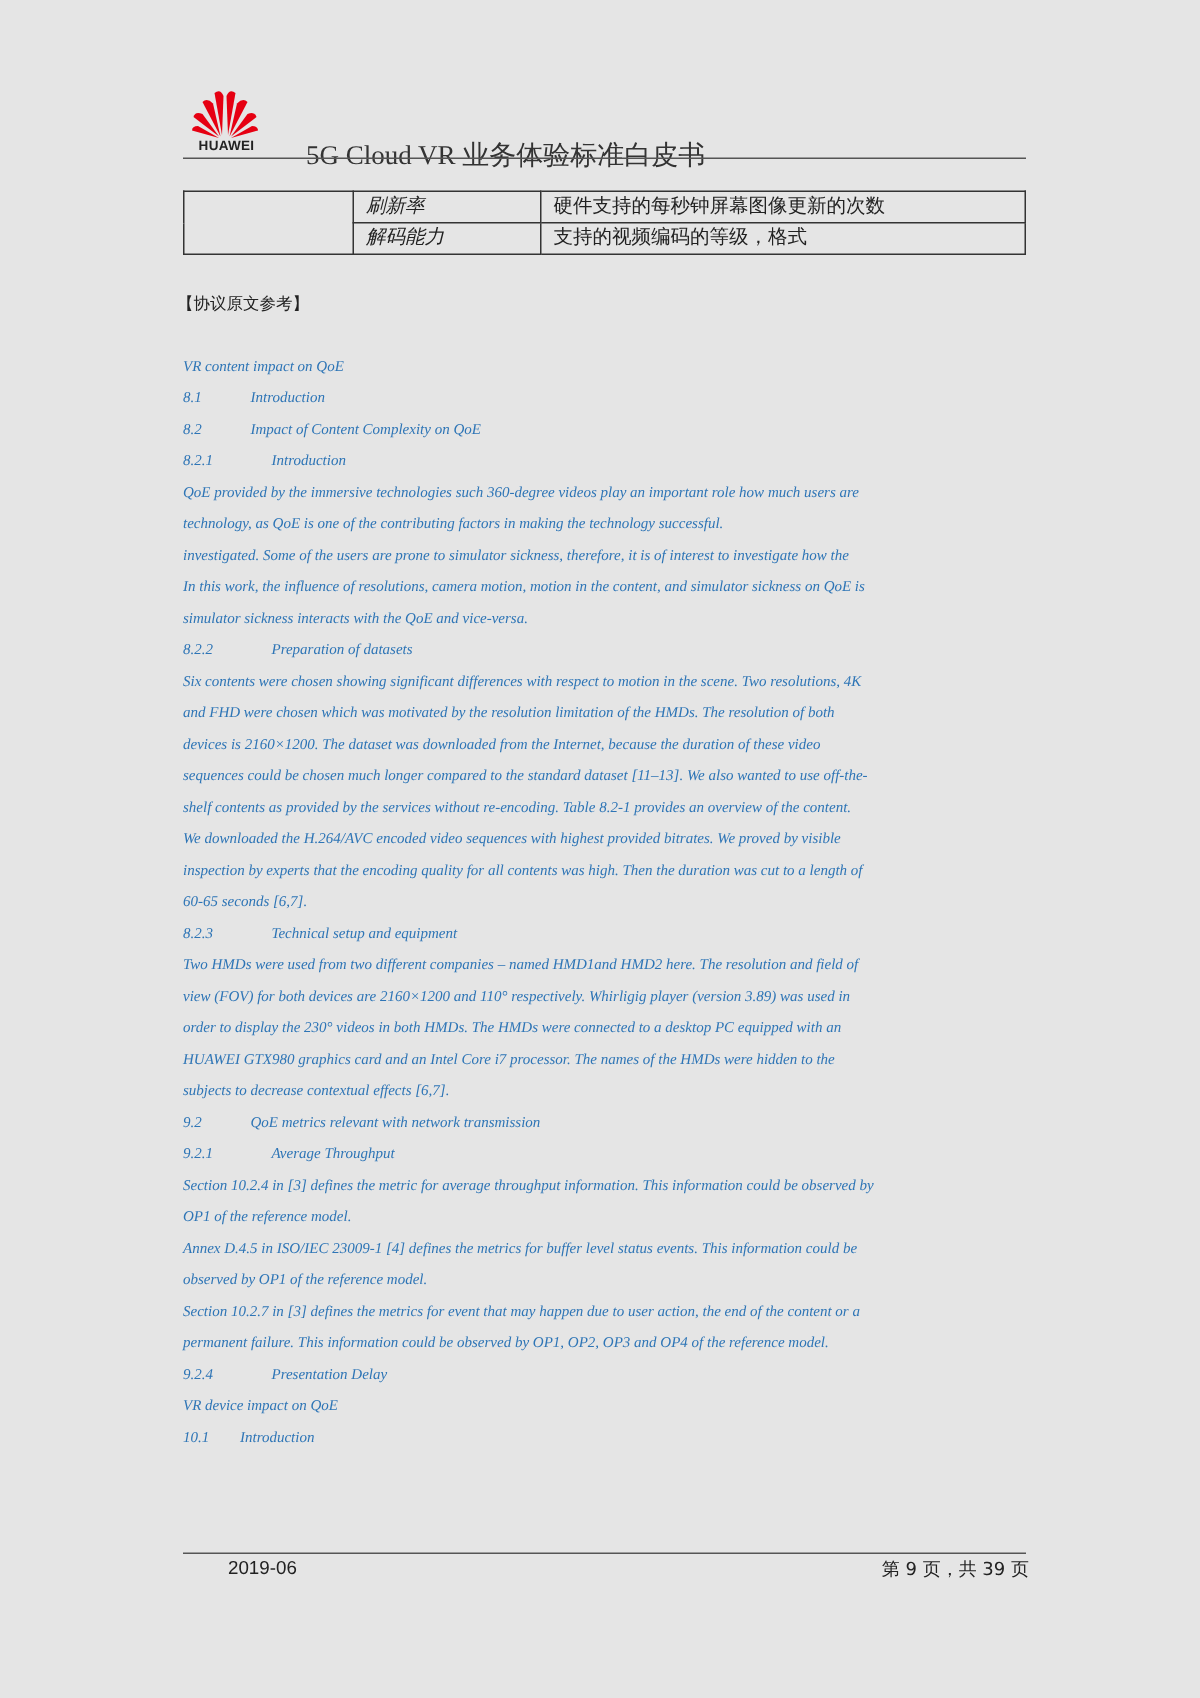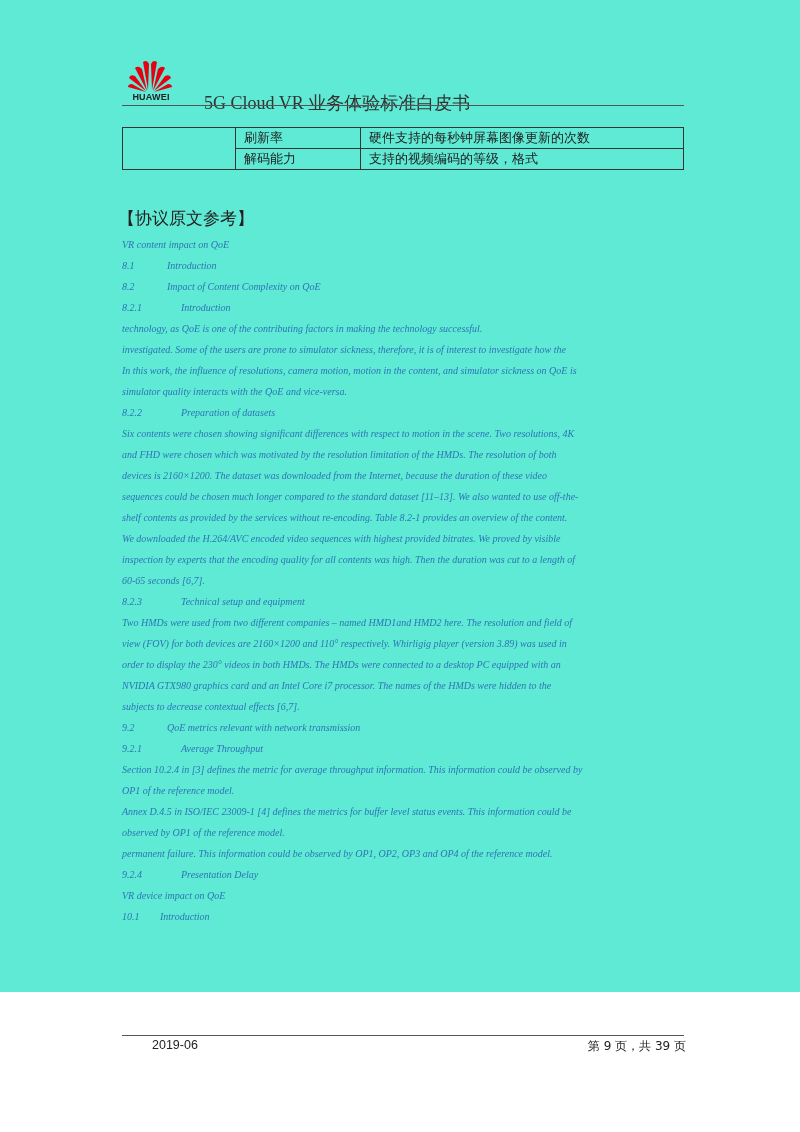--- a/index.html
+++ b/index.html
@@ -1,33 +1,33 @@
 <!DOCTYPE html>
 <html><head>
   <meta charset="utf-8">
   <style>
     html, body { margin: 0; padding: 0; background: #ffffff; }
     body { width: 800px; height: 1132px; position: relative; overflow: hidden; font-family: "Liberation Serif", serif; }
-    .page { position: absolute; left: 0; top: 0; width: 800px; height: 992px; background: #5eead4; }
+    .page { position: absolute; left: 0; top: 0; width: 800px; height: 1132px; background: #e5e5e5; }
 
     
     .logo { position: absolute; left: 126px; top: 58px; width: 48px; height: 48px; }
     .logo svg { display: block; }
     .logo-text { position: absolute; left: 126px; top: 92px; width: 50px; text-align: center; font-family: "Liberation Sans", sans-serif; font-weight: bold; font-size: 9px; color: #222; letter-spacing: 0.2px; }
     .header-title { position: absolute; left: 204px; top: 91px; font-family: "Liberation Serif", serif; font-size: 18px; color: #333; }
     .header-rule { position: absolute; left: 122px; top: 105px; width: 562px; height: 1px; background: #555; }
 
     
     .spec-table { position: absolute; left: 122px; top: 127px; width: 562px; border-collapse: collapse; font-family: "DejaVu Sans", sans-serif; font-size: 13px; color: #222; }
     .spec-table td { border: 1px solid #333; height: 20px; padding: 0 8px; vertical-align: middle; line-height: 20px; }
     .spec-table td.c0 { width: 96px; }
-    .spec-table td.c1 { width: 108px; }
+    .spec-table td.c1 { width: 108px; font-style: italic; }
 
     
-    .section-head { position: absolute; left: 118px; top: 207px; font-family: "DejaVu Sans", sans-serif; font-size: 17px; color: #222; }
+    .section-head { position: absolute; left: 118px; top: 195px; font-family: "DejaVu Sans", sans-serif; font-size: 11px; color: #222; }
 
     
     .content { position: absolute; left: 122px; top: 234px; width: 566px; font-family: "Liberation Serif", serif; font-style: italic; font-size: 10px; color: #2E75B6; line-height: 21px; }
     .content .line { white-space: nowrap; height: 21px; }
     .num { display: inline-block; }
     .n1 { width: 45px; font-style: italic; }  
     .n2 { width: 59px; }  
     .n3 { width: 38px; }  
 
     
@@ -72,45 +72,47 @@
     </tbody>
   </table>
 
   <div class="section-head">【协议原文参考】</div>
 
   <div class="content" id="content" style="color: rgb(46, 117, 182);">
       <div class="line">VR content impact on QoE</div>
       <div class="line"><span class="num n1">8.1</span><span>Introduction</span></div>
       <div class="line"><span class="num n1">8.2</span><span>Impact of Content Complexity on QoE</span></div>
       <div class="line"><span class="num n2">8.2.1</span><span>Introduction</span></div>
+      <div class="line">QoE provided by the immersive technologies such 360-degree videos play an important role how much users are</div>
       <div class="line">technology, as QoE is one of the contributing factors in making the technology successful.</div>
       <div class="line">investigated. Some of the users are prone to simulator sickness, therefore, it is of interest to investigate how the</div>
       <div class="line">In this work, the influence of resolutions, camera motion, motion in the content, and simulator sickness on QoE is</div>
-      <div class="line">simulator quality interacts with the QoE and vice-versa.</div>
+      <div class="line">simulator sickness interacts with the QoE and vice-versa.</div>
       <div class="line"><span class="num n2">8.2.2</span><span>Preparation of datasets</span></div>
       <div class="line">Six contents were chosen showing significant differences with respect to motion in the scene. Two resolutions, 4K</div>
       <div class="line">and FHD were chosen which was motivated by the resolution limitation of the HMDs. The resolution of both</div>
       <div class="line">devices is 2160×1200. The dataset was downloaded from the Internet, because the duration of these video</div>
       <div class="line">sequences could be chosen much longer compared to the standard dataset [11–13]. We also wanted to use off-the-</div>
       <div class="line">shelf contents as provided by the services without re-encoding. Table 8.2-1 provides an overview of the content.</div>
       <div class="line">We downloaded the H.264/AVC encoded video sequences with highest provided bitrates. We proved by visible</div>
       <div class="line">inspection by experts that the encoding quality for all contents was high. Then the duration was cut to a length of</div>
       <div class="line">60-65 seconds [6,7].</div>
       <div class="line"><span class="num n2">8.2.3</span><span>Technical setup and equipment</span></div>
       <div class="line">Two HMDs were used from two different companies – named HMD1and HMD2 here. The resolution and field of</div>
       <div class="line">view (FOV) for both devices are 2160×1200 and 110° respectively. Whirligig player (version 3.89) was used in</div>
       <div class="line">order to display the 230° videos in both HMDs. The HMDs were connected to a desktop PC equipped with an</div>
-      <div class="line">NVIDIA GTX980 graphics card and an Intel Core i7 processor. The names of the HMDs were hidden to the</div>
+      <div class="line">HUAWEI GTX980 graphics card and an Intel Core i7 processor. The names of the HMDs were hidden to the</div>
       <div class="line">subjects to decrease contextual effects [6,7].</div>
       <div class="line"><span class="num n1">9.2</span><span>QoE metrics relevant with network transmission</span></div>
       <div class="line"><span class="num n2">9.2.1</span><span>Average Throughput</span></div>
       <div class="line">Section 10.2.4 in [3] defines the metric for average throughput information. This information could be observed by</div>
       <div class="line">OP1 of the reference model.</div>
       <div class="line">Annex D.4.5 in ISO/IEC 23009-1 [4] defines the metrics for buffer level status events. This information could be</div>
       <div class="line">observed by OP1 of the reference model.</div>
+      <div class="line">Section 10.2.7 in [3] defines the metrics for event that may happen due to user action, the end of the content or a</div>
       <div class="line">permanent failure. This information could be observed by OP1, OP2, OP3 and OP4 of the reference model.</div>
       <div class="line"><span class="num n2">9.2.4</span><span>Presentation Delay</span></div>
       <div class="line">VR device impact on QoE</div>
       <div class="line"><span class="num n3">10.1</span><span>Introduction</span></div>
     </div>
 
   <div class="footer-rule"></div>
   <div class="footer-date">2019-06</div>
   <div class="footer-page">第 9 页，共 39 页</div>
 </div>

